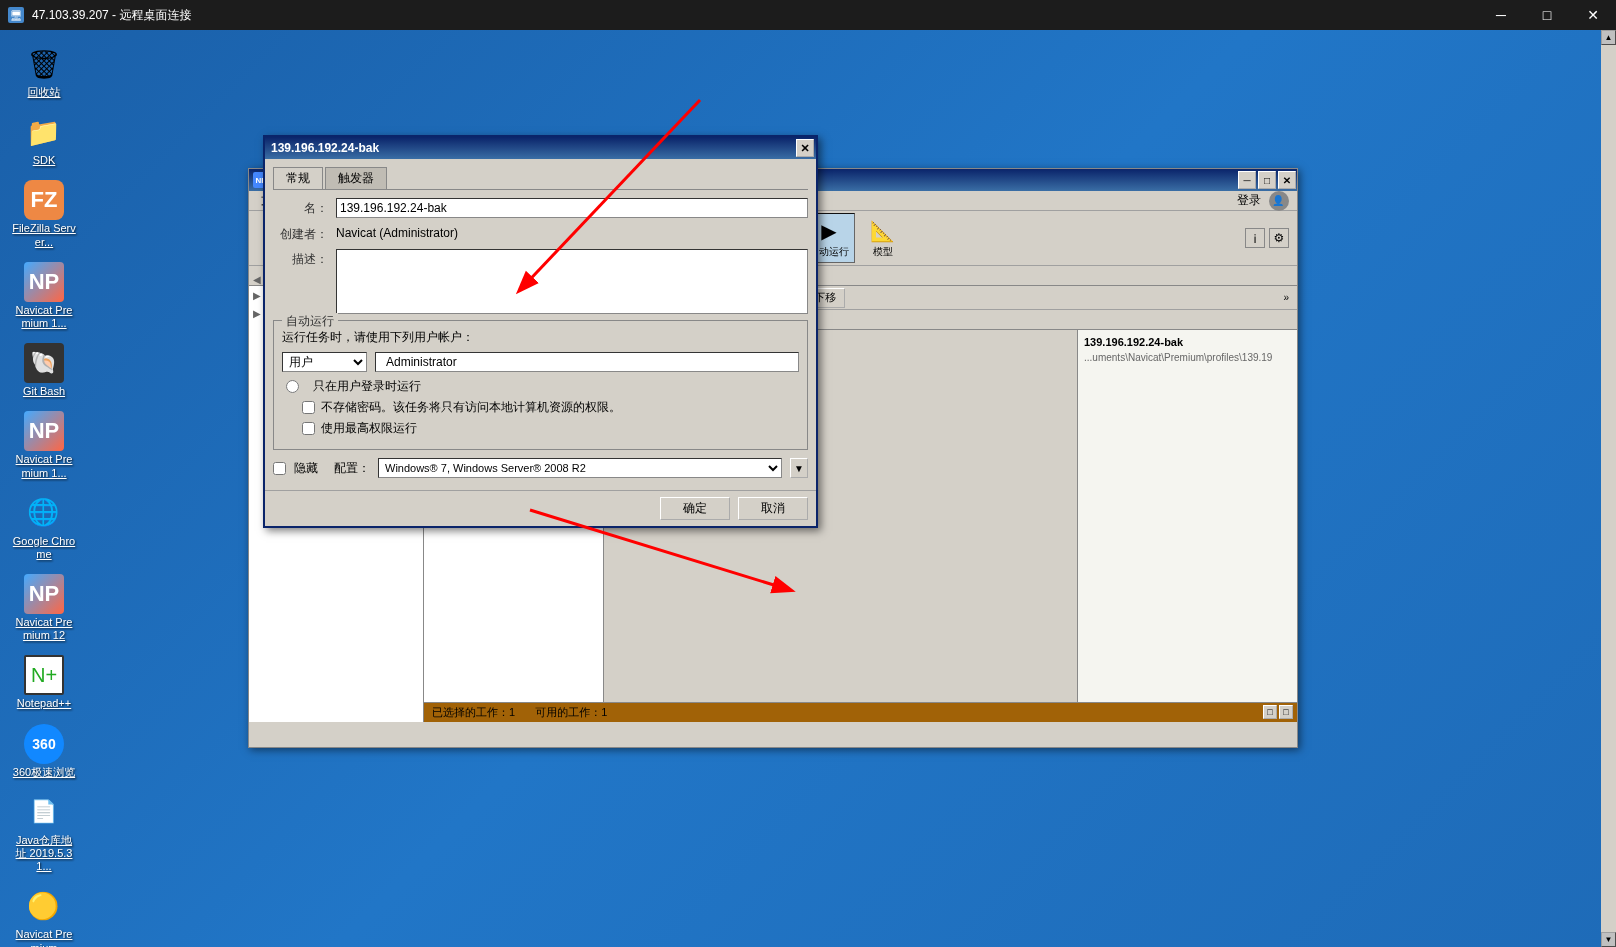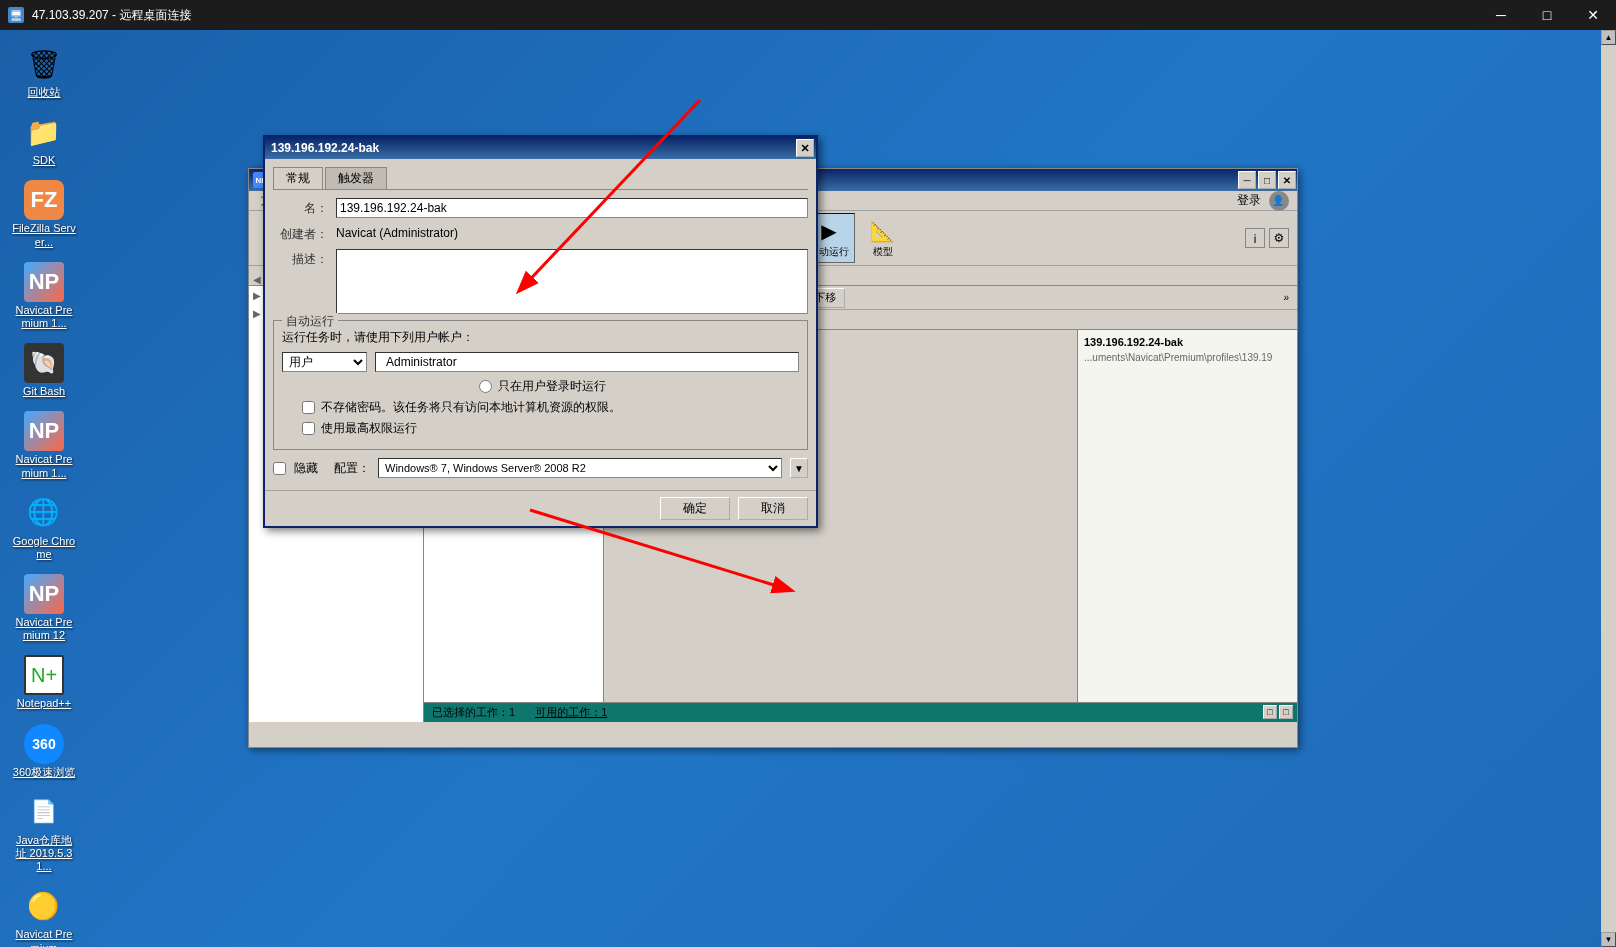--- a/index.html
+++ b/index.html
@@ -338,21 +338,21 @@
       padding: 2px 4px;
       font-size: 11px;
       gap: 6px;
       cursor: pointer;
     }
     .job-item.selected { background: #0078d7; color: white; }
 
     
     .status-bar {
       height: 20px;
-      background: #0f766e;
+      background: #a16207;
       border-top: 1px solid #888;
       display: flex;
       align-items: center;
       padding: 0 8px;
       font-size: 11px;
       position: absolute;
       bottom: 0;
       left: 0;
       right: 0;
     }
@@ -486,24 +486,23 @@
       height: 20px;
       border: 1px inset #888;
       background: white;
       font-size: 12px;
       padding: 1px 10px;
     }
 
     .radio-row {
       display: flex;
       align-items: center;
-      gap: 6px;
+      gap: 14px;
       margin-bottom: 4px;
       padding-left: 4px;
-      justify-content: center;
     }
     .checkbox-row {
       display: flex;
       align-items: center;
       gap: 6px;
       margin-bottom: 4px;
       padding-left: 20px;
     }
 
     .config-row {
@@ -828,21 +827,21 @@
             <div style="position:absolute;right:0;top:0;width:220px;background:#f5f5f0;border-left:1px solid #888;padding:4px;font-size:11px;height:100%;overflow:auto;">
               <div style="font-weight:bold;padding:2px;">139.196.192.24-bak</div>
               <div style="color:#666;font-size:10px;word-break:break-all;padding:2px;">...uments\Navicat\Premium\profiles\139.19</div>
             </div>
           </div>
 
         </div>
 
         <div class="status-bar">
           <span>已选择的工作：1</span>
-          <span style="margin-left:20px;text-decoration:underline;">可用的工作：1</span>
+          <span style="margin-left:20px;">可用的工作：1</span>
           <div style="position:absolute;right:4px;top:2px;display:flex;gap:2px;">
             <div style="width:14px;height:14px;background:#d4d0c8;border:1px outset #fff;display:flex;align-items:center;justify-content:center;font-size:9px;cursor:pointer;">□</div>
             <div style="width:14px;height:14px;background:#d4d0c8;border:1px outset #fff;display:flex;align-items:center;justify-content:center;font-size:9px;cursor:pointer;">□</div>
           </div>
         </div>
 
       </div>
     </div>
 
   </div>

